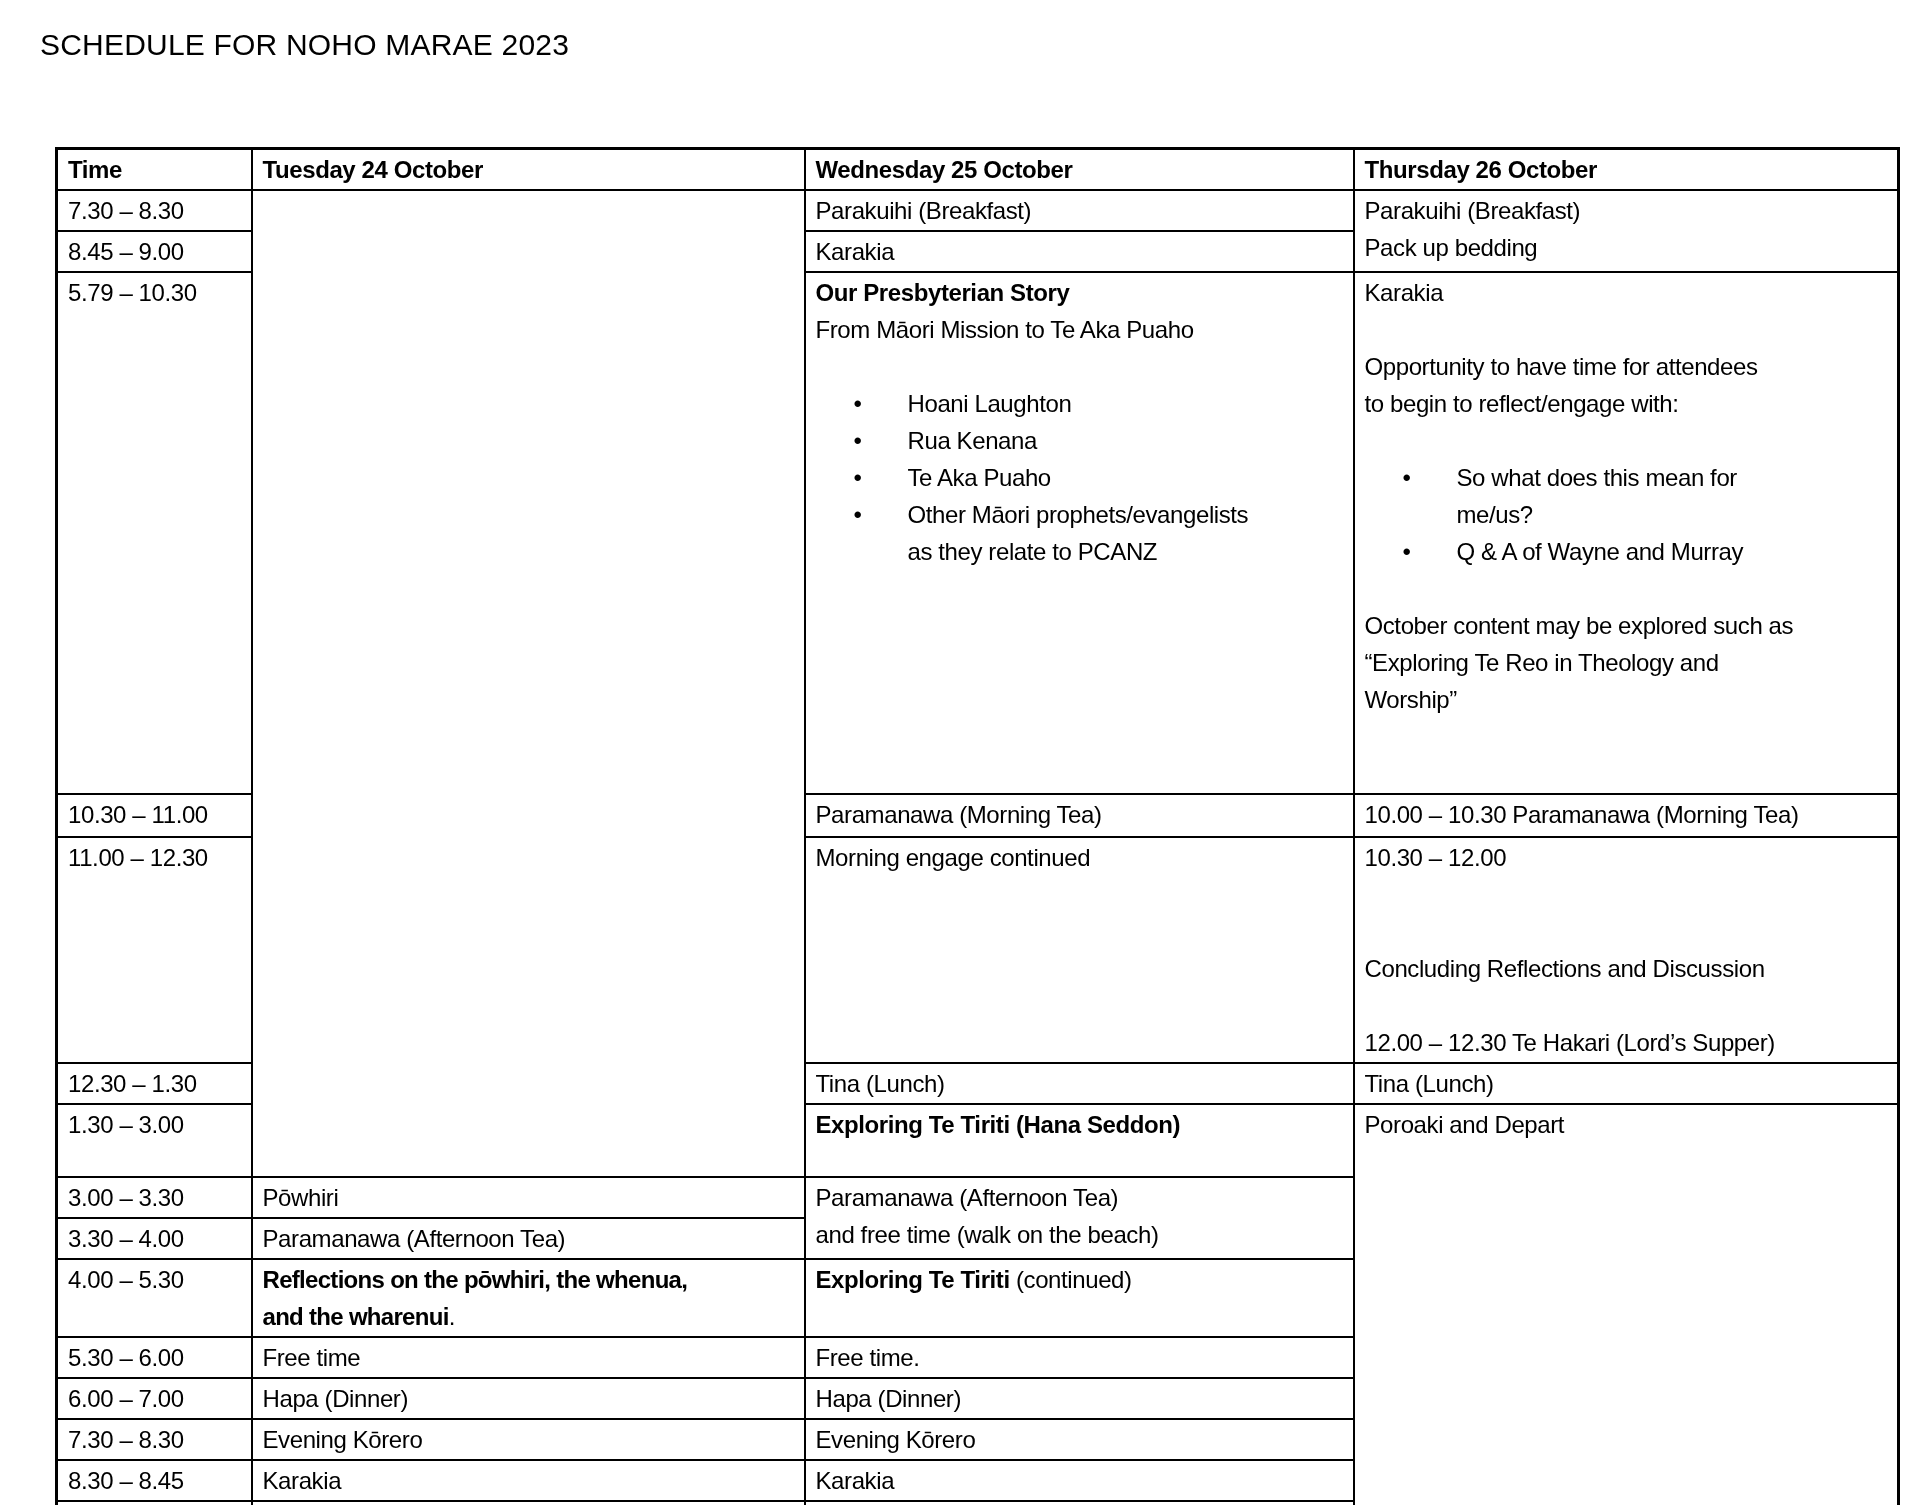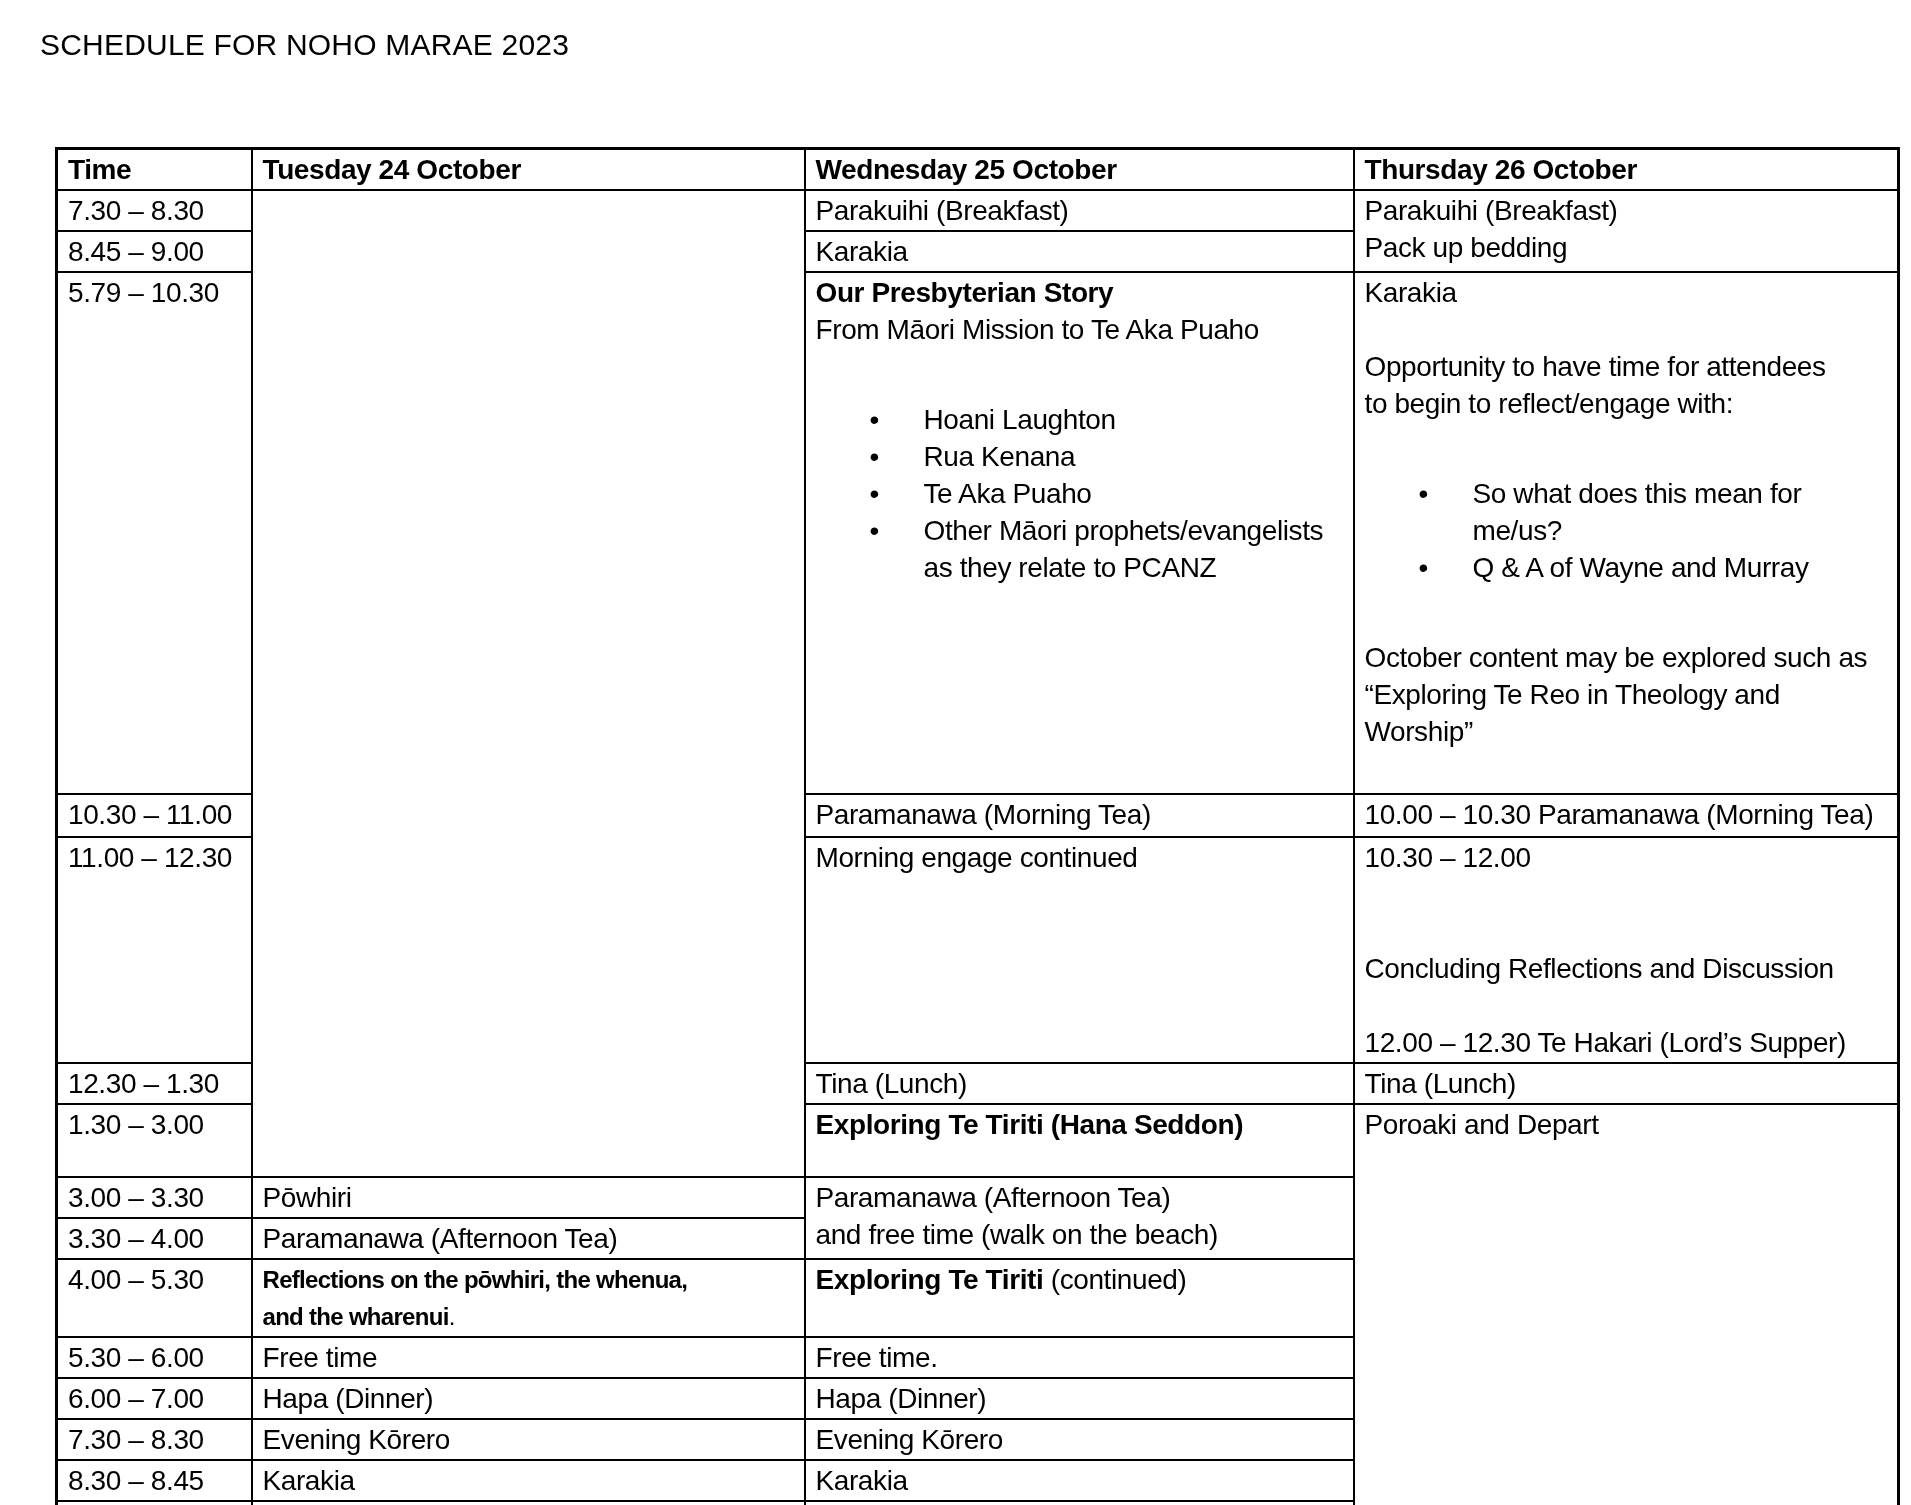--- a/index.html
+++ b/index.html
@@ -18,31 +18,31 @@
     border:3px solid #000;border-bottom:none;
   }
   col.c-time{width:195px}
   col.c-tue{width:553px}
   col.c-wed{width:549px}
   col.c-thu{width:545px}
   th,td{
     border:2px solid #000;
     vertical-align:top;text-align:left;
     padding:1px 10px;
-    font-size:28px;line-height:37px;
+    font-size:24px;line-height:37px;
     letter-spacing:-0.4px;font-weight:normal;
     overflow:hidden;
   }
   th{font-weight:bold}
   tr.last-row td{border-bottom:3px solid #000}
   td.no-bottom{border-bottom:none}
   .bold{font-weight:bold}
   .lines{white-space:pre-line}
   .sp{height:37px}
-  ul.blist{margin:16px;padding:0;list-style:none}
+  ul.blist{margin:0;padding:0;list-style:none}
   ul.blist li{position:relative;padding-left:92px}
   ul.blist li::before{content:"\2022";position:absolute;left:38px;top:0}
   td.cell-reflections{font-size:24px;letter-spacing:-0.7px}
 </style>
 </head>
 <body>
 
 <div class="page-title">SCHEDULE FOR NOHO MARAE 2023</div>
 
 <table class="schedule">

